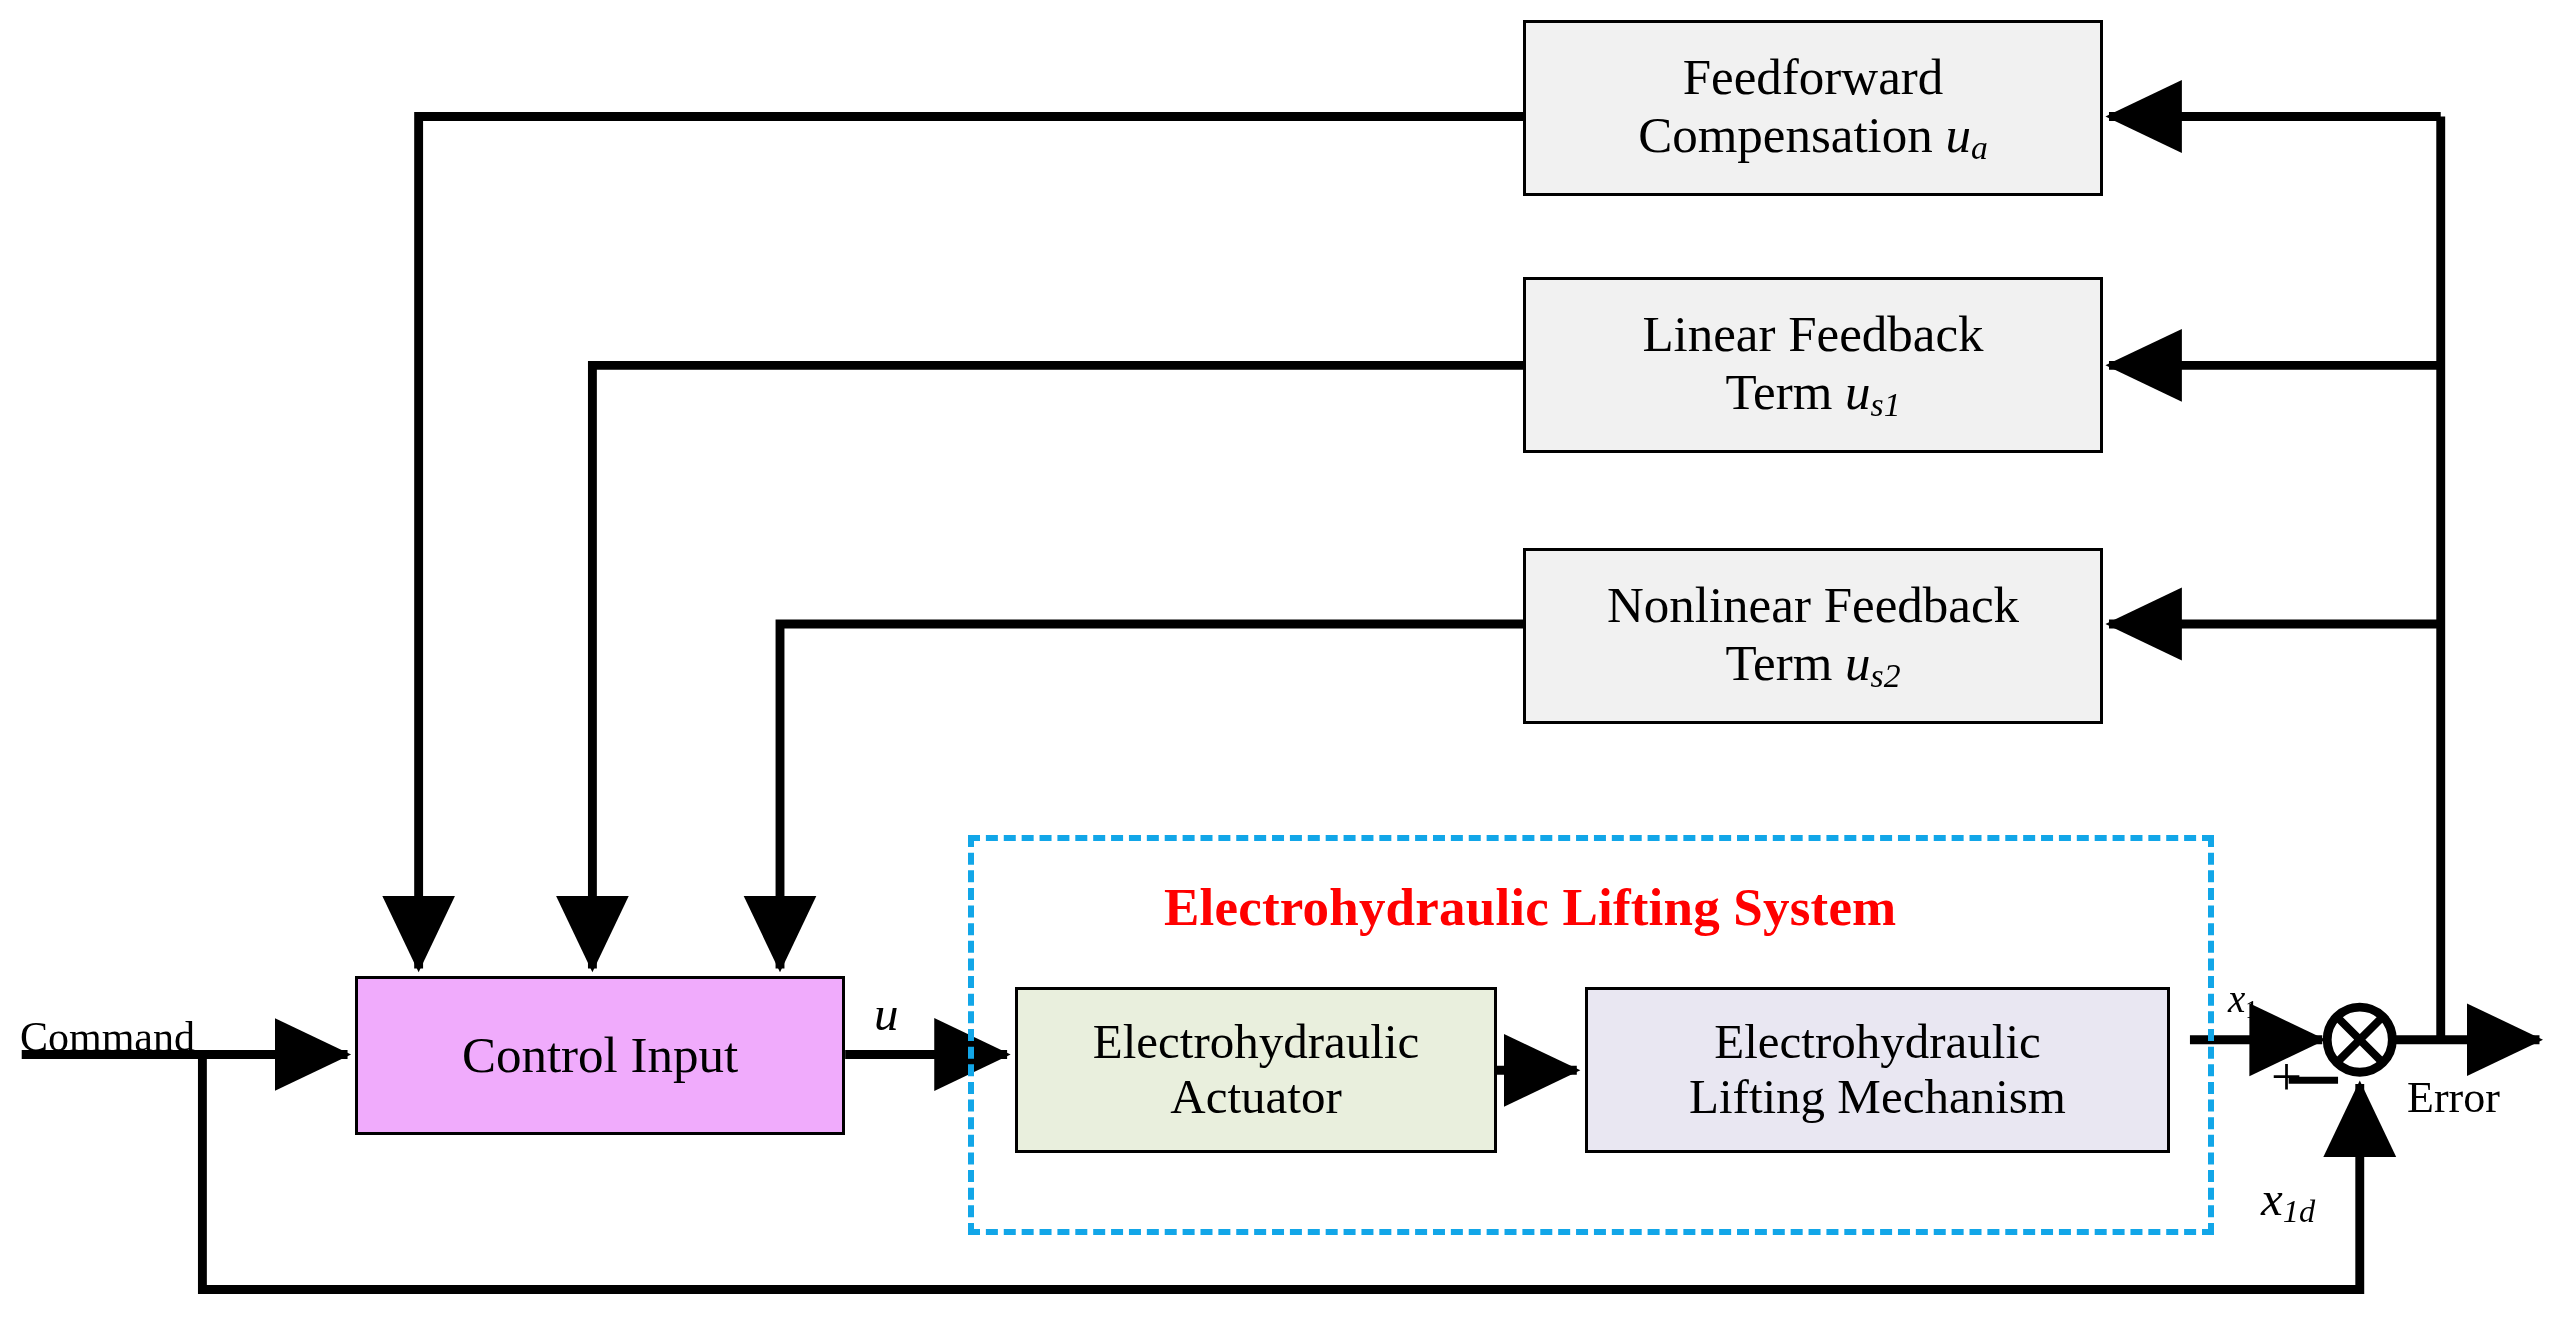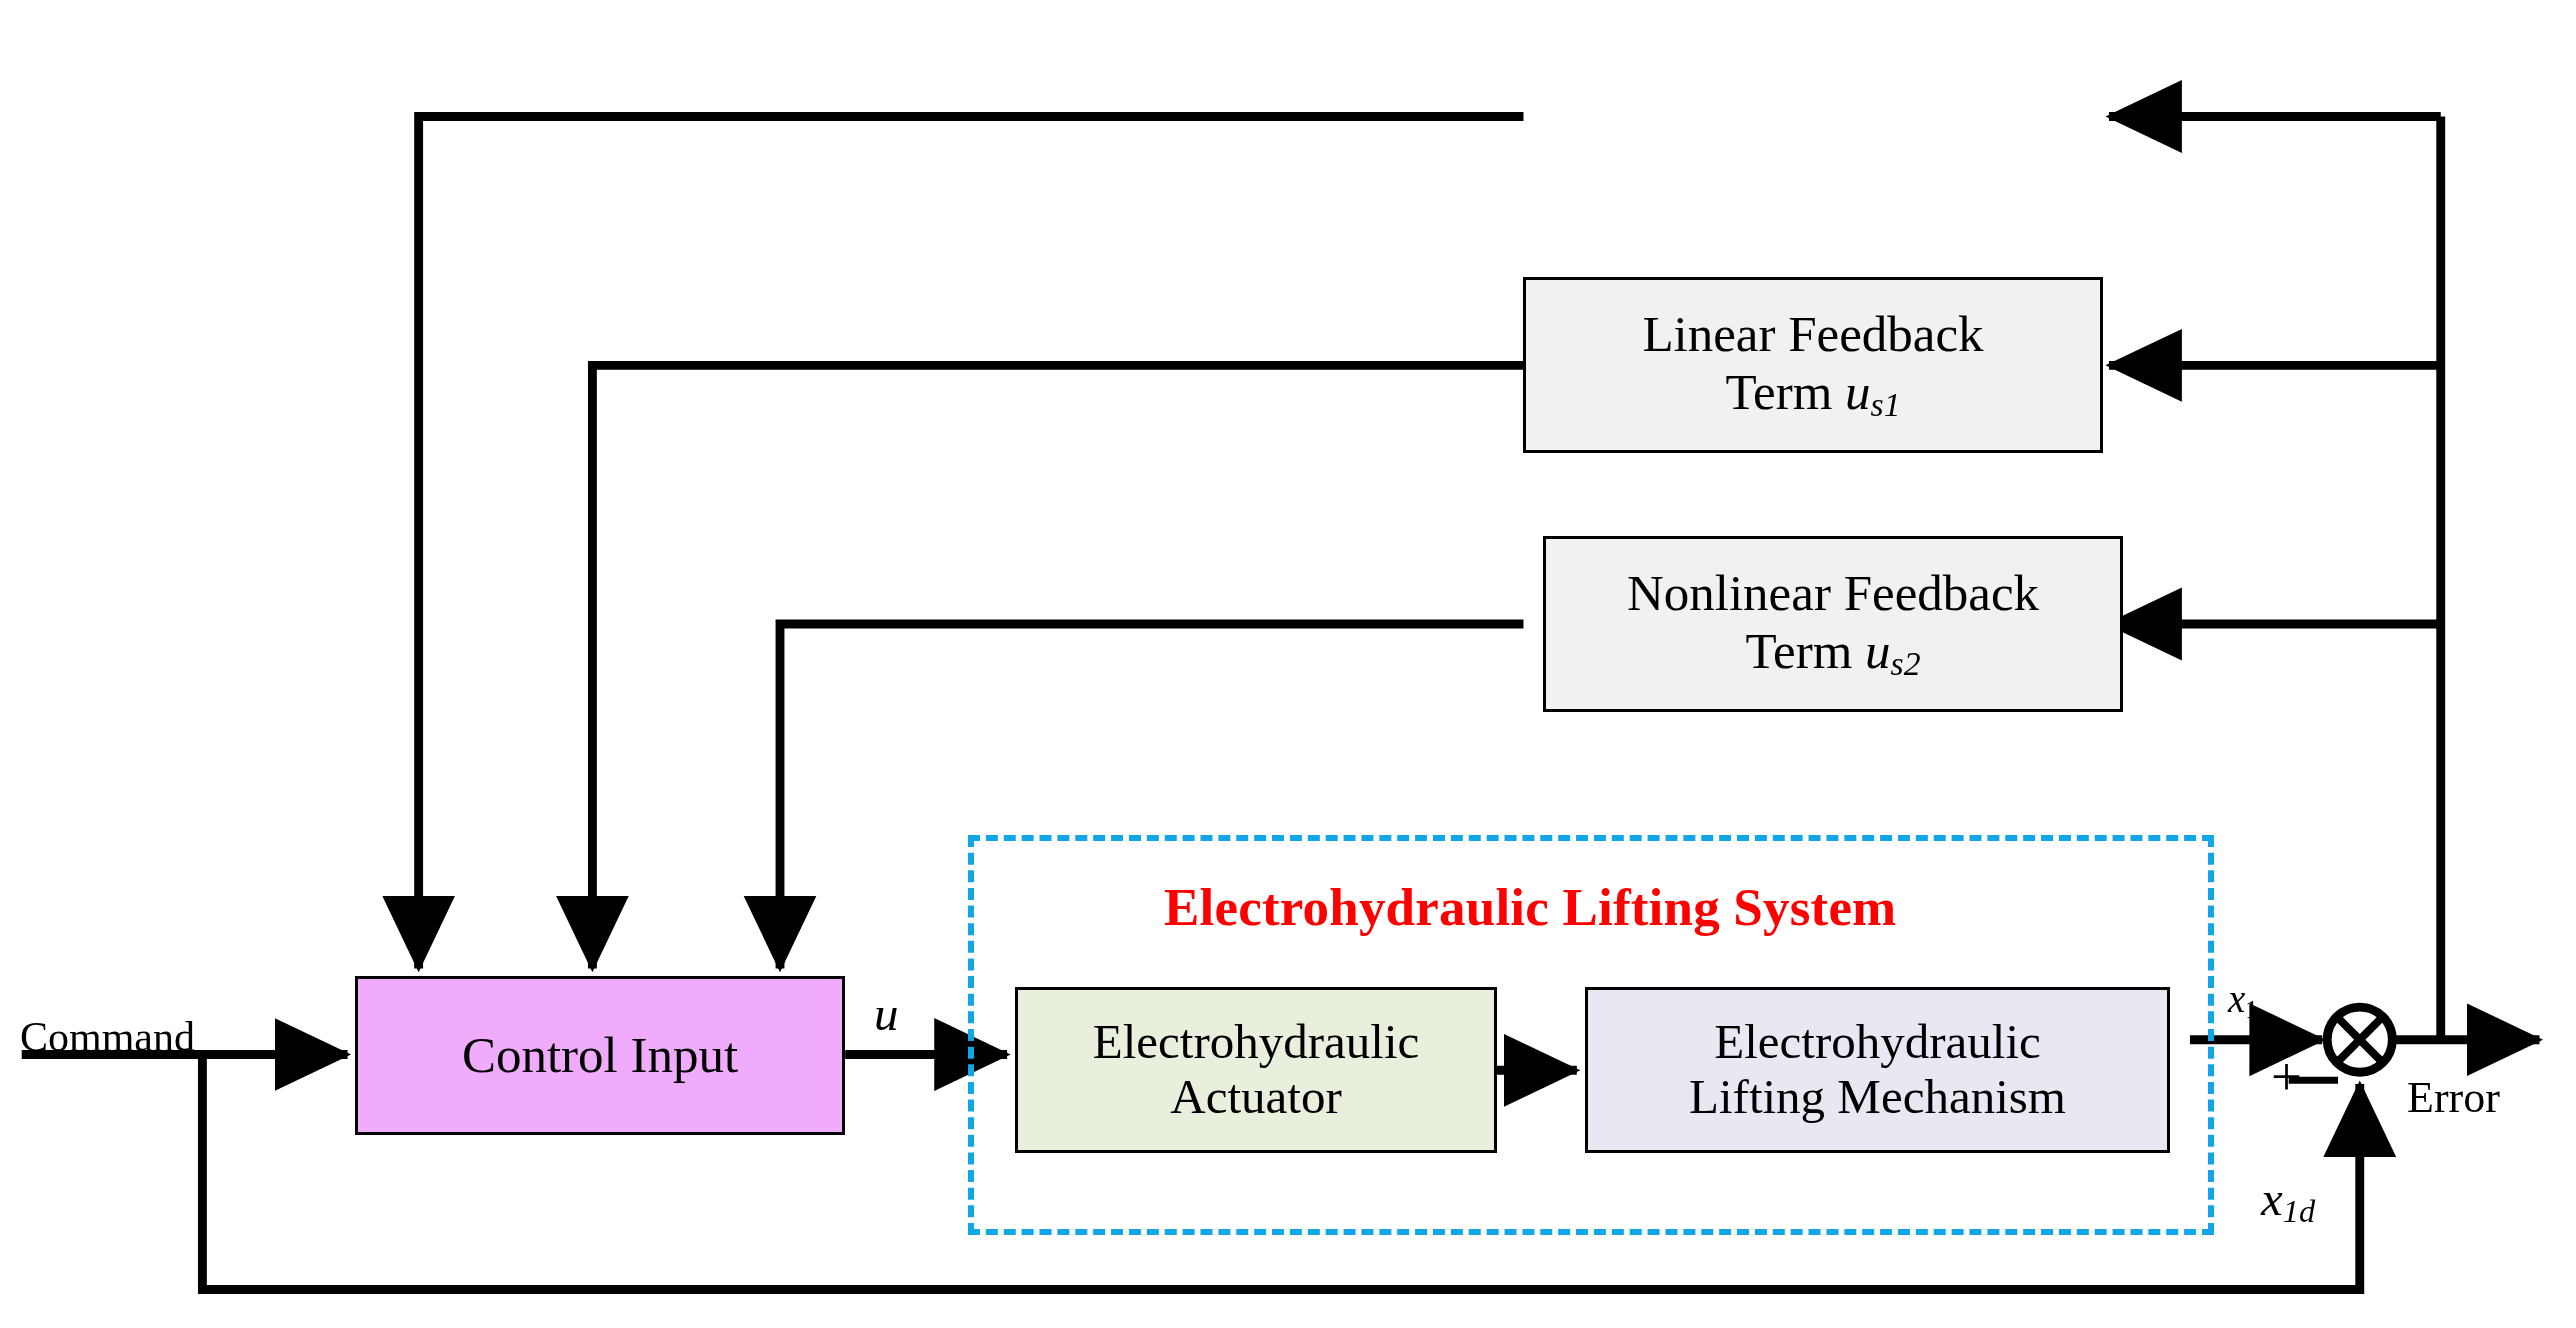--- a/index.html
+++ b/index.html
@@ -13,21 +13,21 @@
        text-align:center;line-height:1.12;color:#000;}
   .blk .lines{display:block;}
   .lbl{position:absolute;color:#000;white-space:nowrap;}
   i.v{font-style:italic;}
   sub{font-size:0.66em;font-style:italic;vertical-align:-0.22em;}
   sub.up{font-style:normal;}
 
   .fb{background:#f1f1f1;font-size:51px;}
   #blk-ff   {left:1523px;top:20px;  width:580px;height:176px;}
   #blk-lin  {left:1523px;top:277px; width:580px;height:176px;}
-  #blk-non  {left:1523px;top:536px; width:580px;height:176px;margin-left:20px;}
+  #blk-non  {left:1523px;top:548px; width:580px;height:176px;}
 
   #blk-ctrl {left:355px;top:976px;width:490px;height:159px;
              background:#f0abfc;font-size:51px;}
   #blk-act  {left:1015px;top:987px;width:482px;height:166px;
              background:#e9efdd;font-size:49px;}
   #blk-mech {left:1585px;top:987px;width:585px;height:166px;
              background:#e9e7f2;font-size:49px;}
 
   #dashbox{position:absolute;left:968px;top:835px;width:1246px;height:400px;
            box-sizing:border-box;border:6px dashed #12a6e8;background:transparent;}
@@ -82,20 +82,27 @@
 
       <circle cx="2390" cy="1053" r="33" fill="#ffffff" stroke="#000" stroke-width="9"></circle>
       <path d="M 2367,1030 L 2413,1076 M 2413,1030 L 2367,1076" stroke="#000" stroke-width="8"></path>
 
       <path d="M 2318,1094 L 2368,1094" stroke-width="7"></path>
     </g>
   </svg>
 
   <div id="dashbox"></div>
 
+  <div class="blk fb" id="blk-ff">
+    <span class="lines">
+      <span>Feedforward</span><br>
+      <span>Compensation</span>
+      <i class="v">u</i><sub>a</sub>
+    </span>
+  </div>
 
   <div class="blk fb" id="blk-lin">
     <span class="lines">
       <span>Linear Feedback</span><br>
       <span>Term</span>
       <i class="v">u</i><sub>s1</sub>
     </span>
   </div>
 
   <div class="blk fb" id="blk-non">

